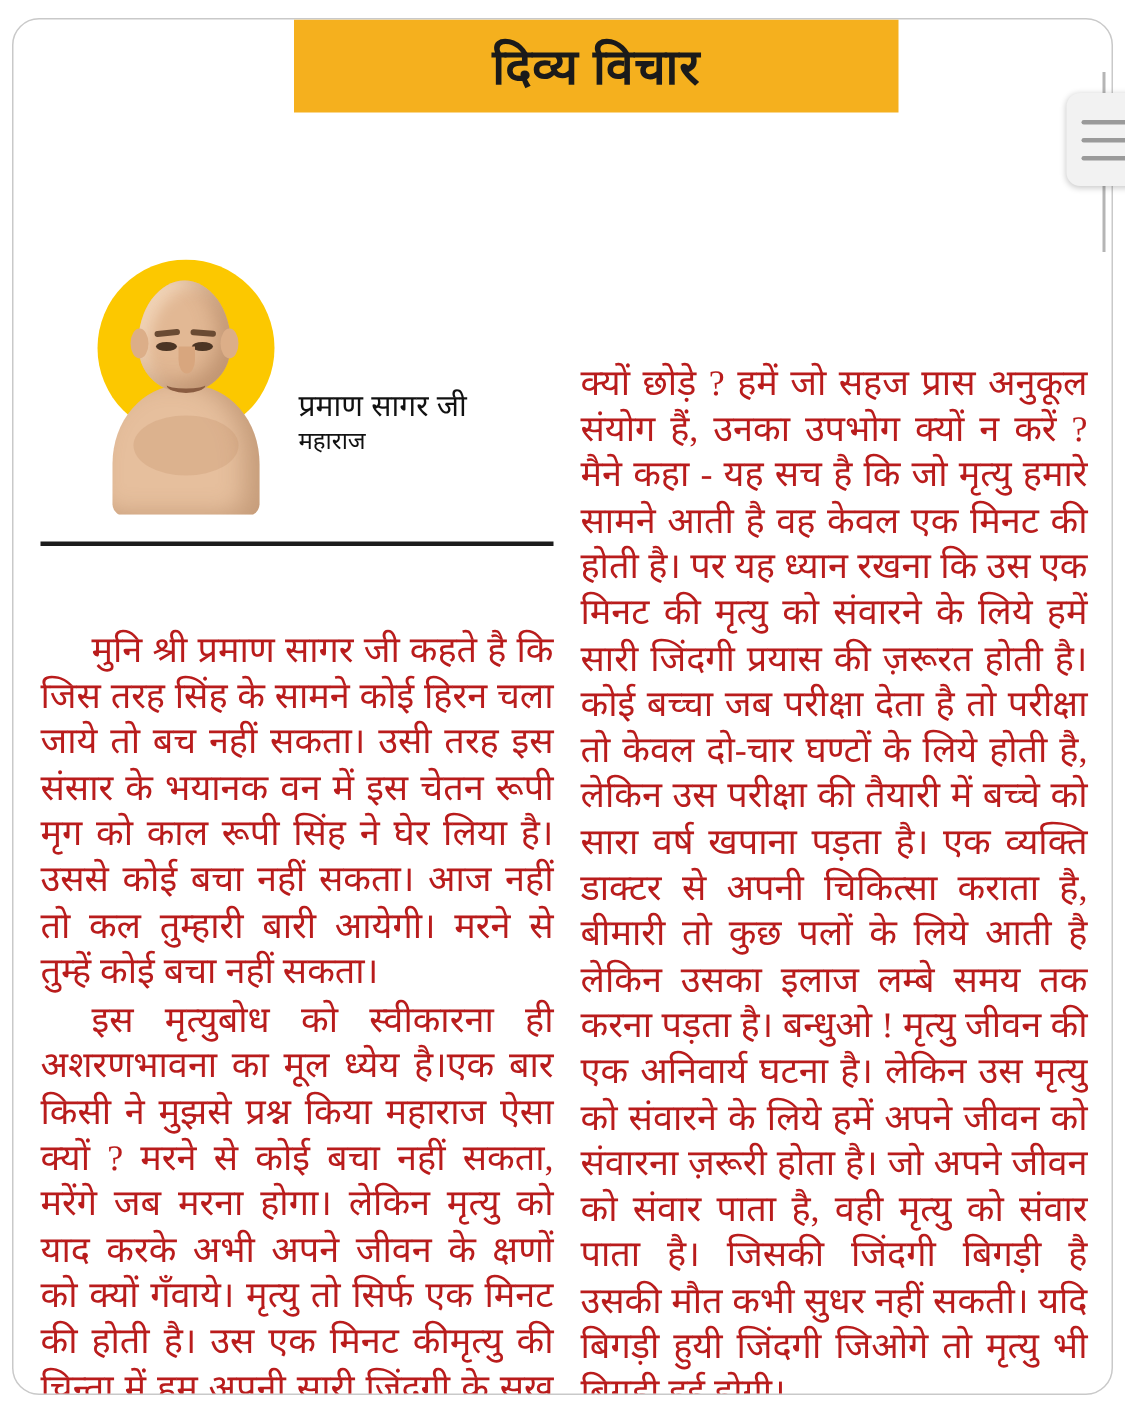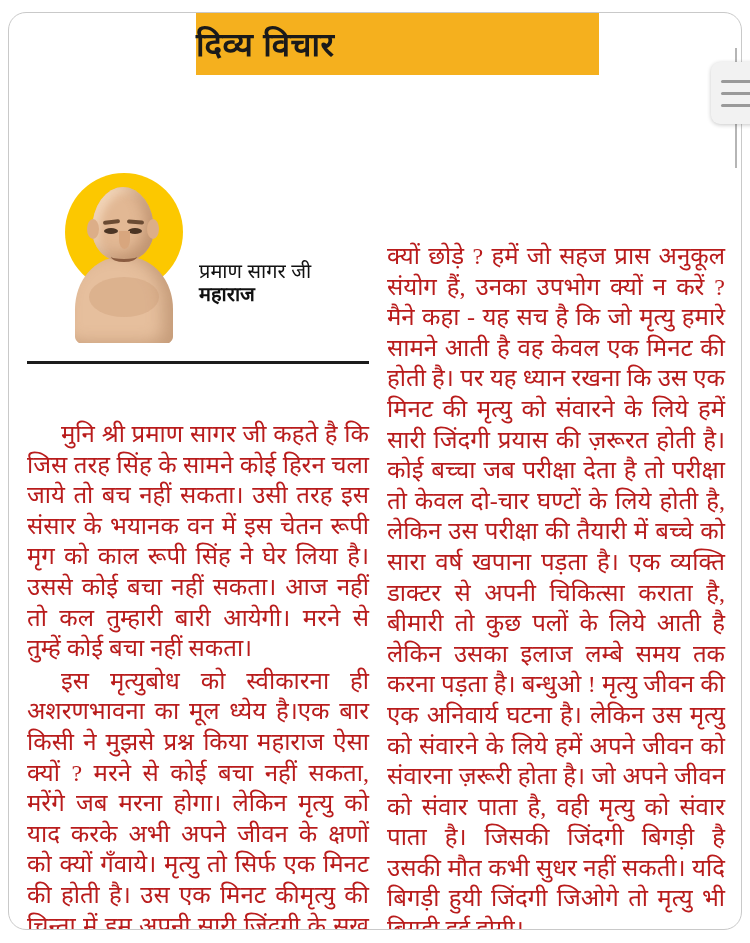--- a/index.html
+++ b/index.html
@@ -39,21 +39,21 @@
   }
   .masthead-banner {
     position: absolute;
     left: 187px;
     top: 0;
     width: 403px;
     height: 62px;
     background: #F5B01E;
     display: flex;
     align-items: center;
-    justify-content: flex-start;
+    justify-content: center;
   }
   .masthead-title {
     font-family: "Liberation Sans", "DejaVu Sans", sans-serif;
     font-weight: bold;
     font-size: 33px;
     color: #1a1a1a;
     letter-spacing: 0.5px;
     line-height: 1;
     white-space: nowrap;
   }
@@ -201,23 +201,23 @@
     line-height: 22px;
     font-weight: normal;
   }
   .author-name {
     font-size: 20px;
     line-height: 25px;
     font-weight: normal;
     white-space: nowrap;
   }
   .author-suffix {
-    font-size: 20px;
+    font-size: 16px;
     line-height: 21px;
-    font-weight: bold;
+    font-weight: normal;
   }
 
   .author-rule {
     position: absolute;
     left: 18px;
     top: 348px;
     width: 342px;
     height: 0;
     border-top: 3px solid #1c1c1c;
   }

